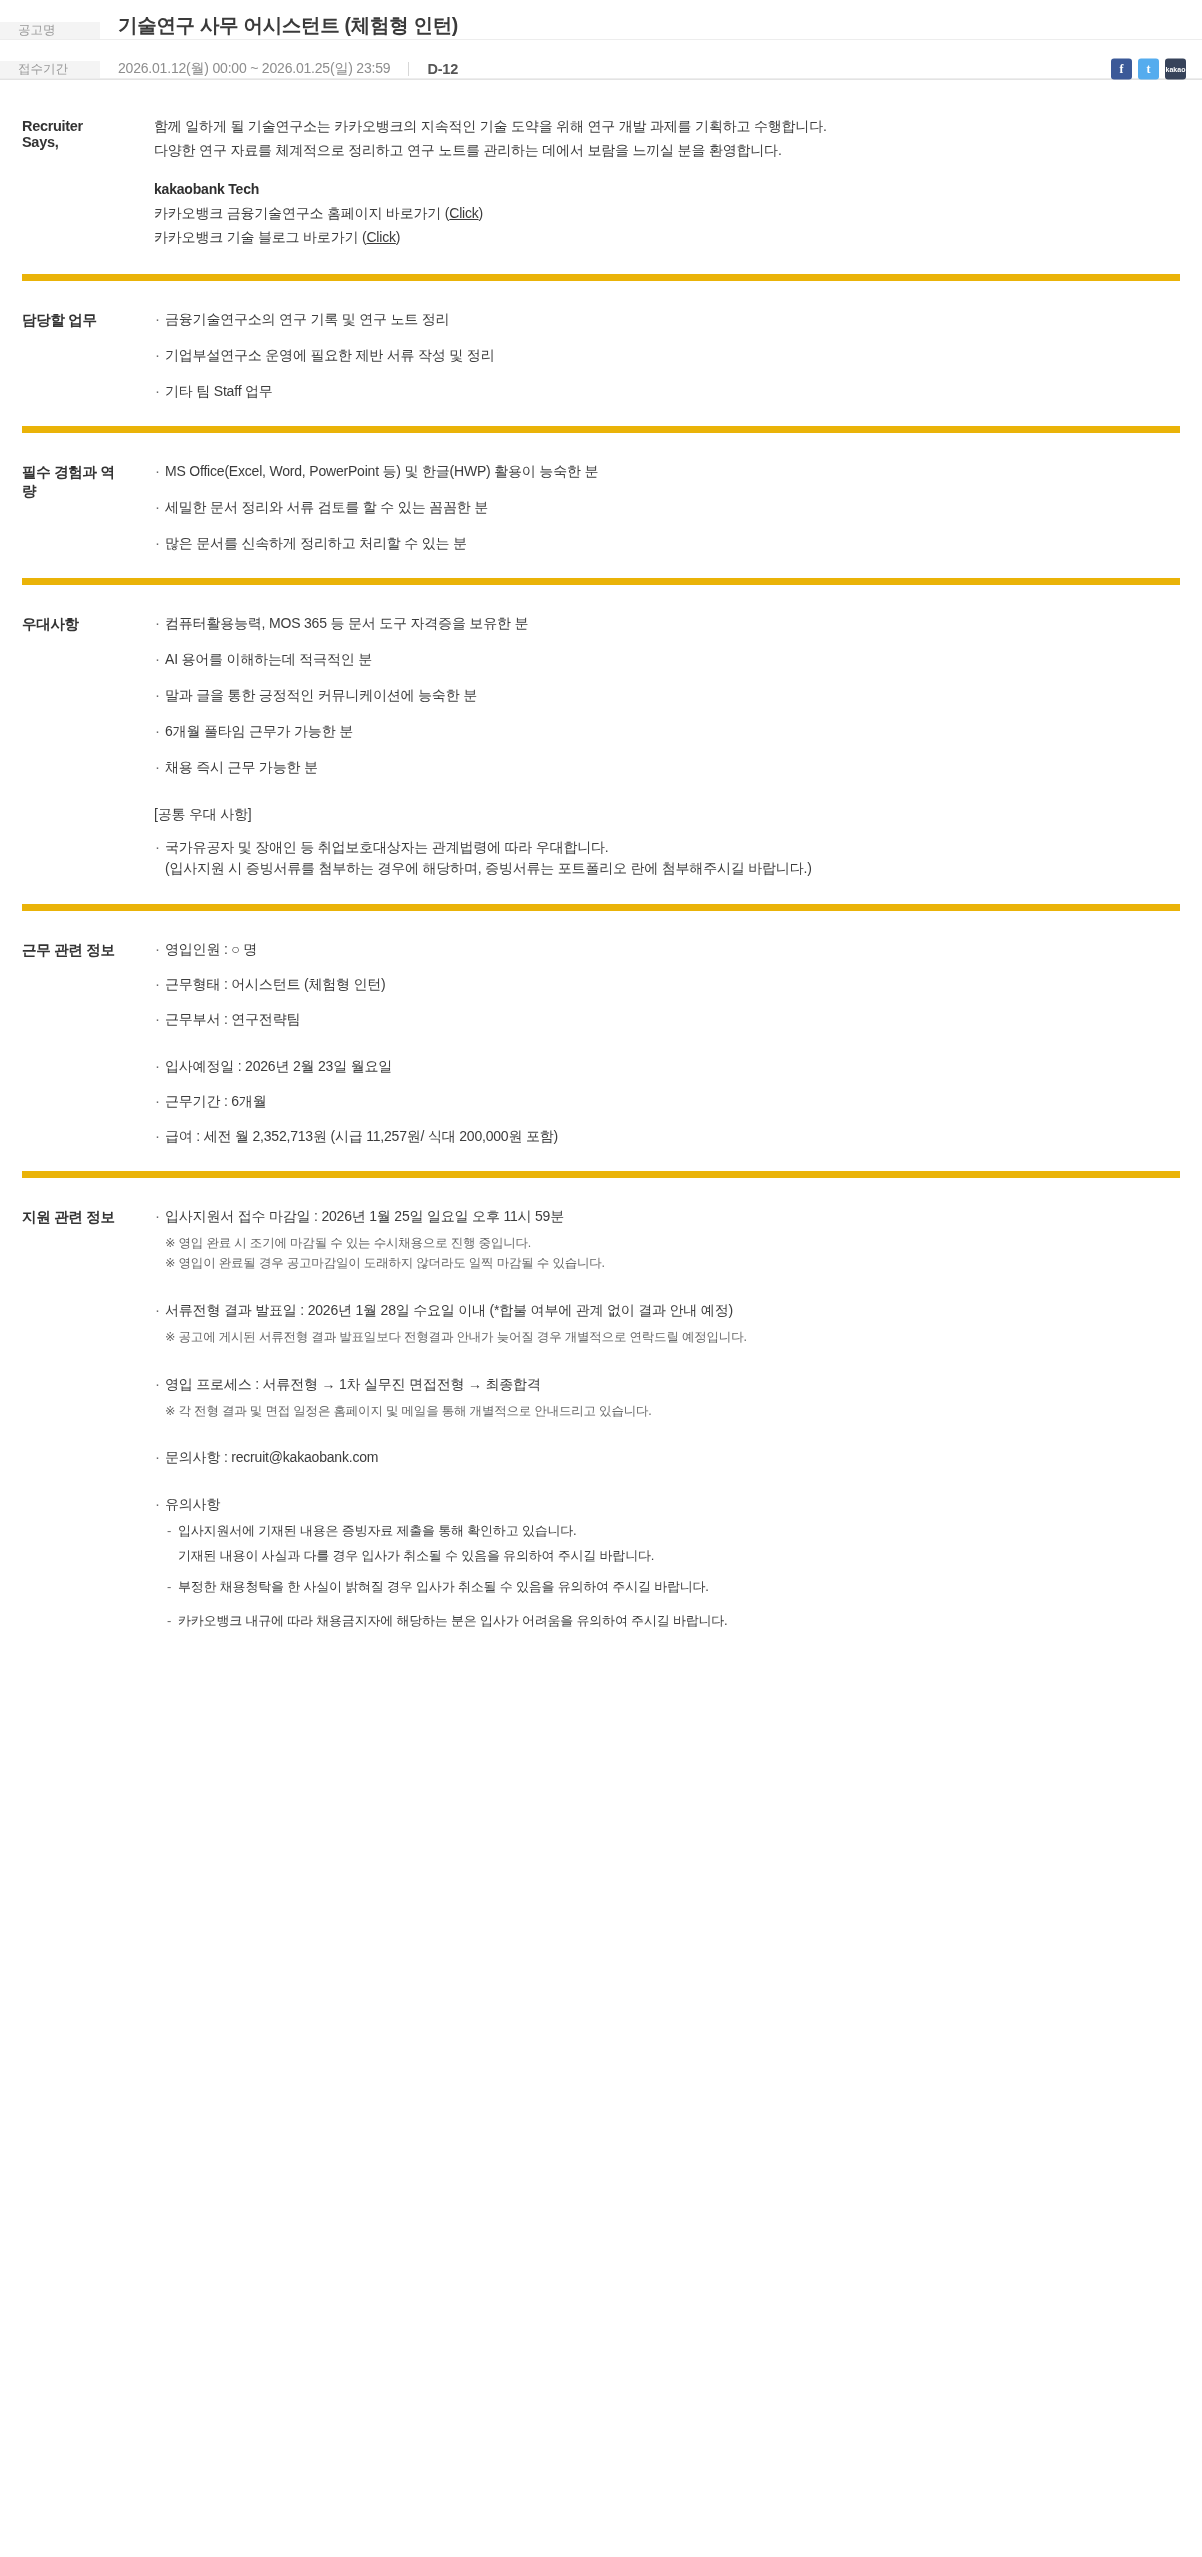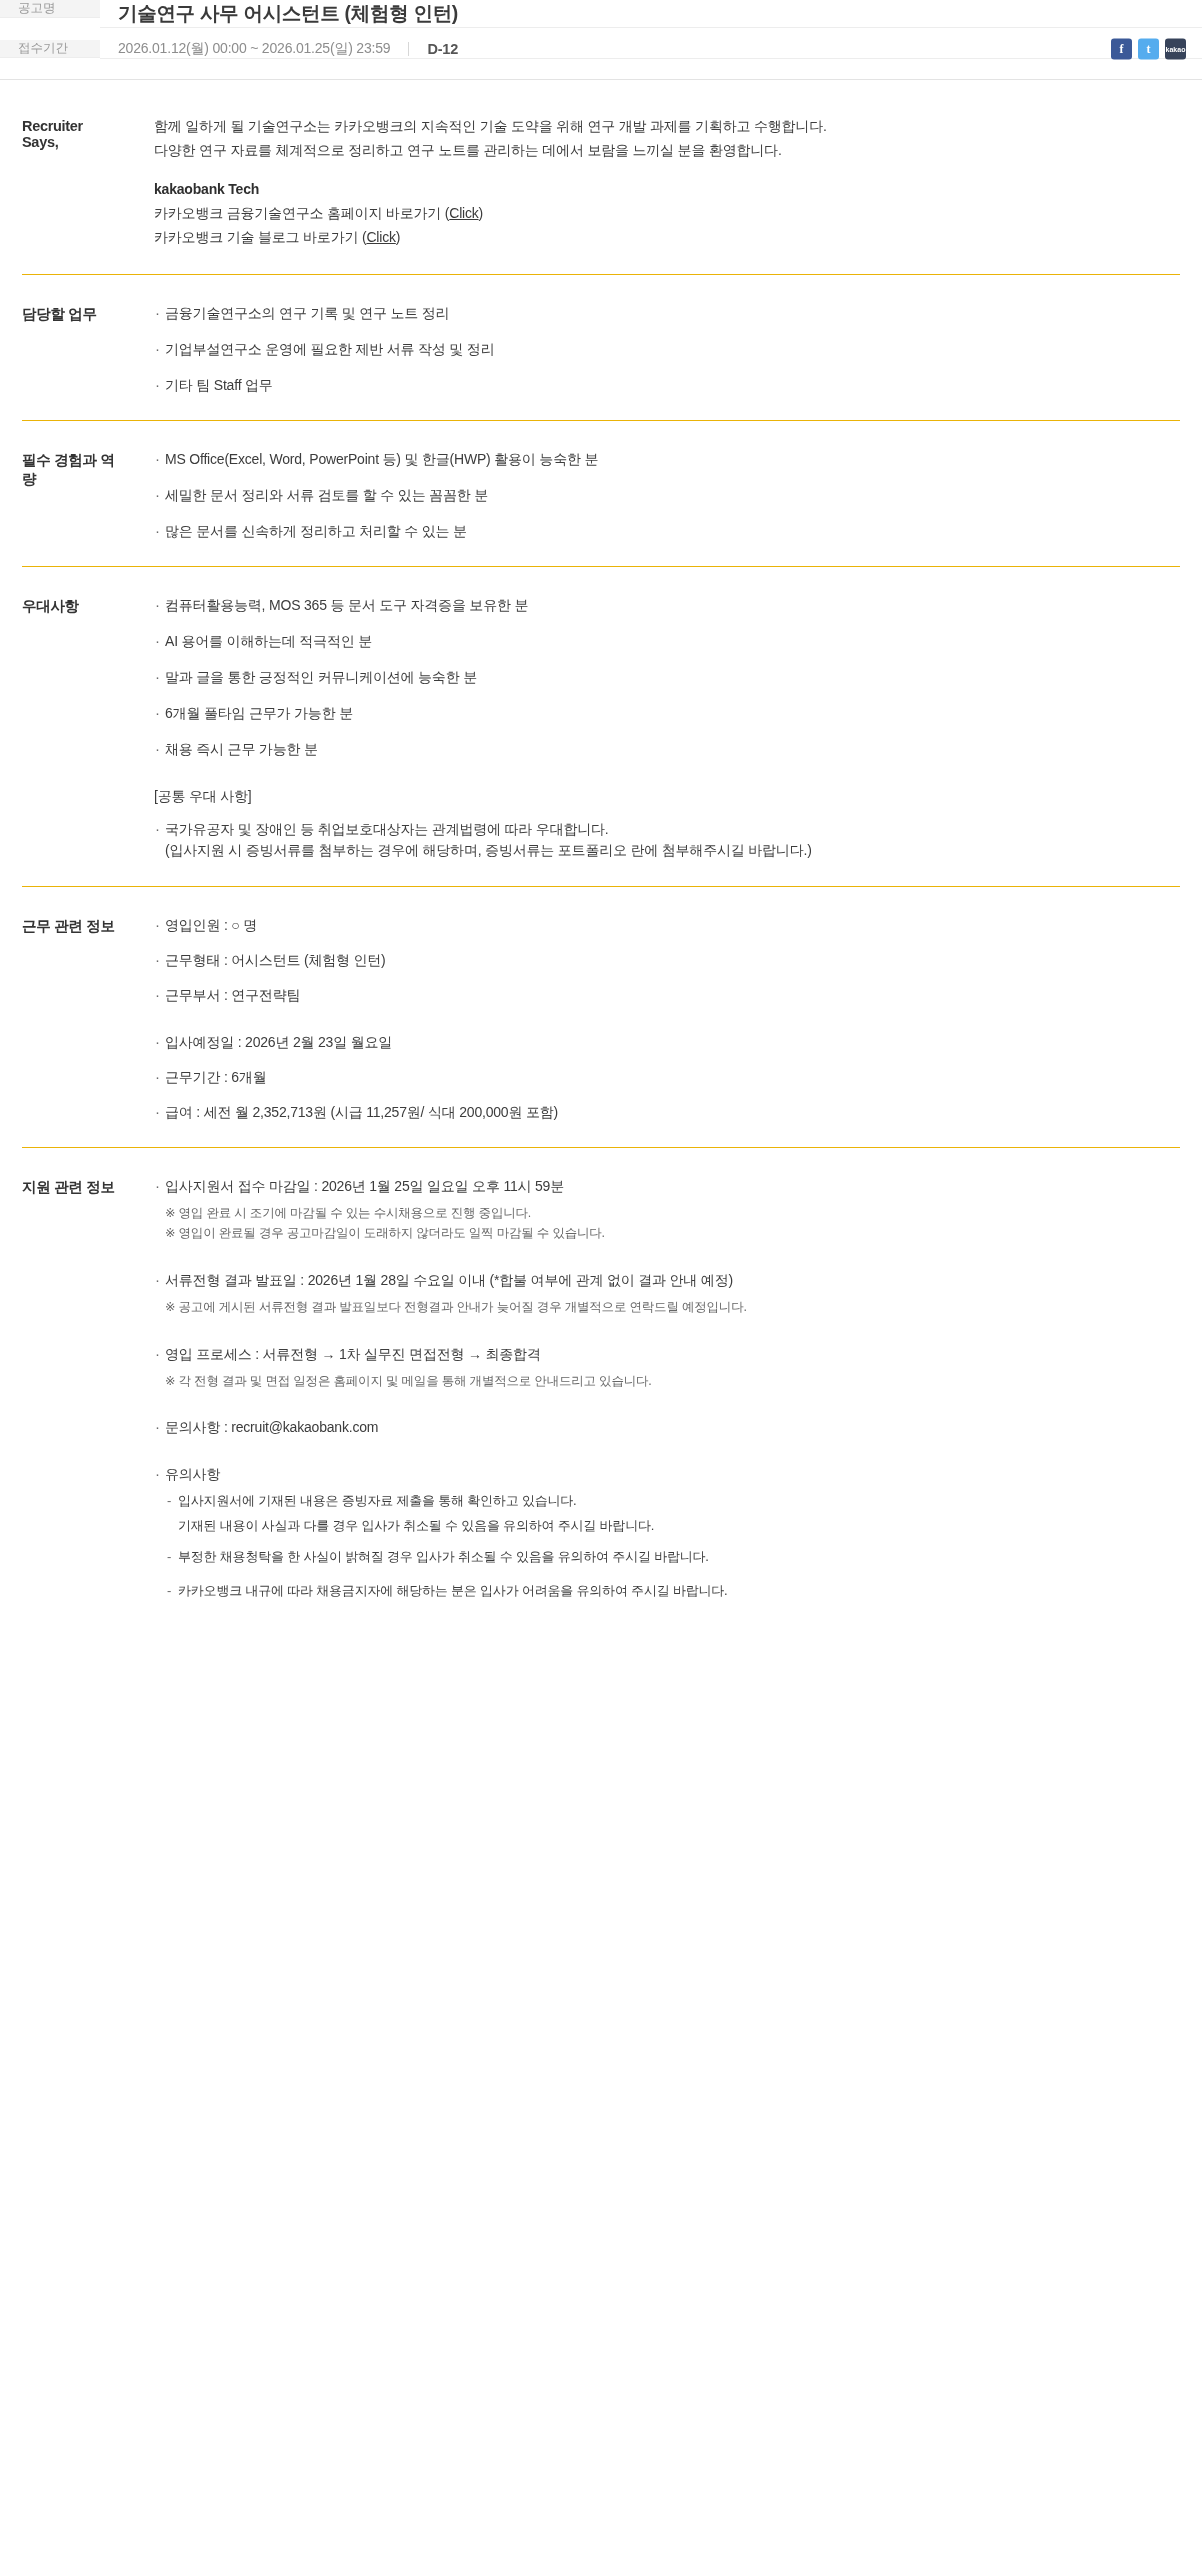--- a/index.html
+++ b/index.html
@@ -15,21 +15,21 @@
     position: relative;
     background: #ffffff;
   }
 
   
   .header {
     border-bottom: 1px solid #e3e3e3;
   }
   .hrow {
     display: flex;
-    align-items: flex-start;
+    align-items: flex-end;
     min-height: 39px;
   }
   .hrow.title-row { min-height: 40px; }
   .hlabel {
     width: 100px;
     background: #f4f4f4;
     color: #9a9a9a;
     font-size: 12.5px;
     display: flex;
     align-items: center;
@@ -88,21 +88,21 @@
   .sicon.fb { background: #3b5998; }
   .sicon.tw { background: #55acee; }
   .sicon.kakao { background: #37435a; font-size: 7px; font-family: "Liberation Sans", sans-serif; font-weight: bold;}
 
   
   .content {
     padding: 0 22px;
   }
   .section {
     display: flex;
-    border-top: 1px solid #eab308;
+    border-top: 7px solid #eab308;
     padding: 28px 0 24px 0;
   }
   .section.first { border-top: none; padding-top: 36px; }
   .sec-label {
     width: 116px;
     min-width: 116px;
     font-size: 14.5px;
     font-weight: bold;
     color: #333333;
     text-align: left;

